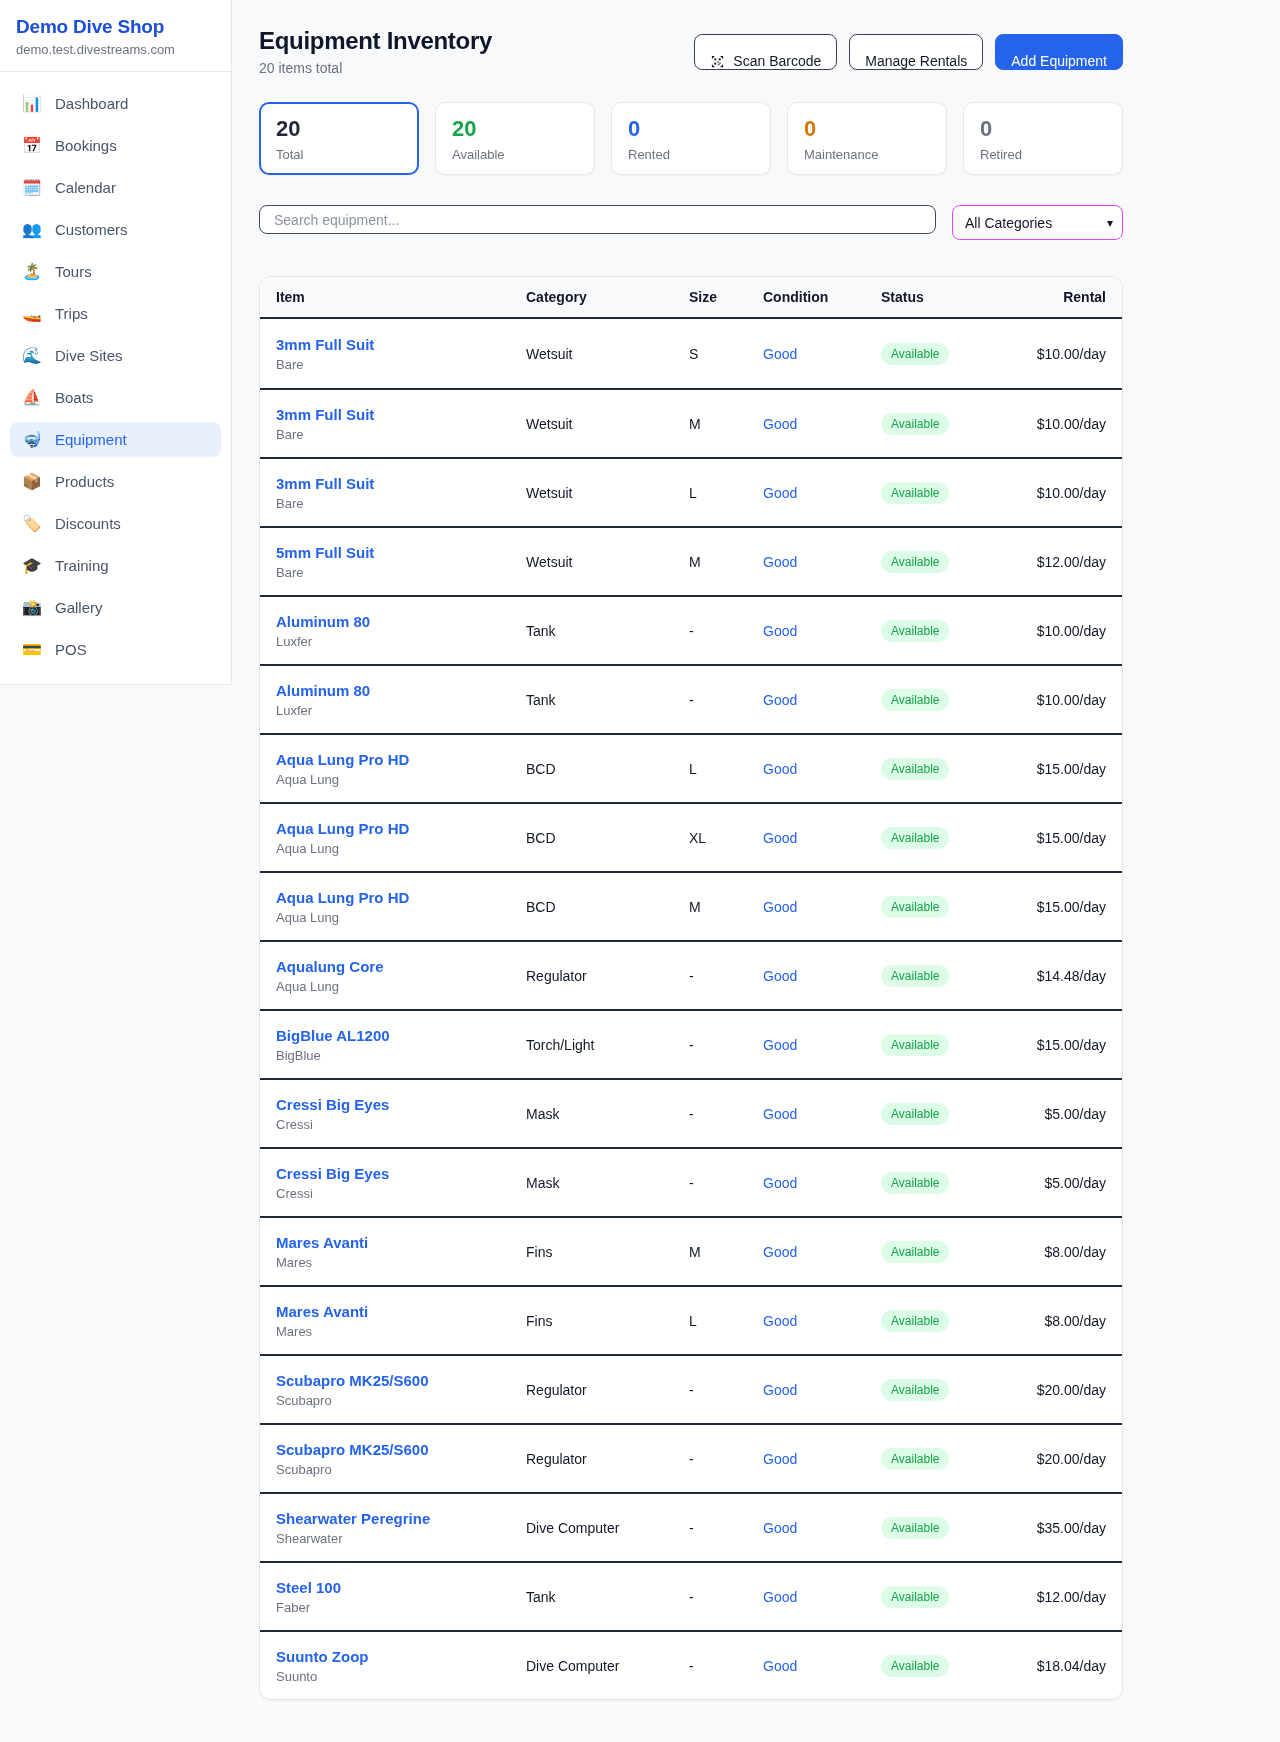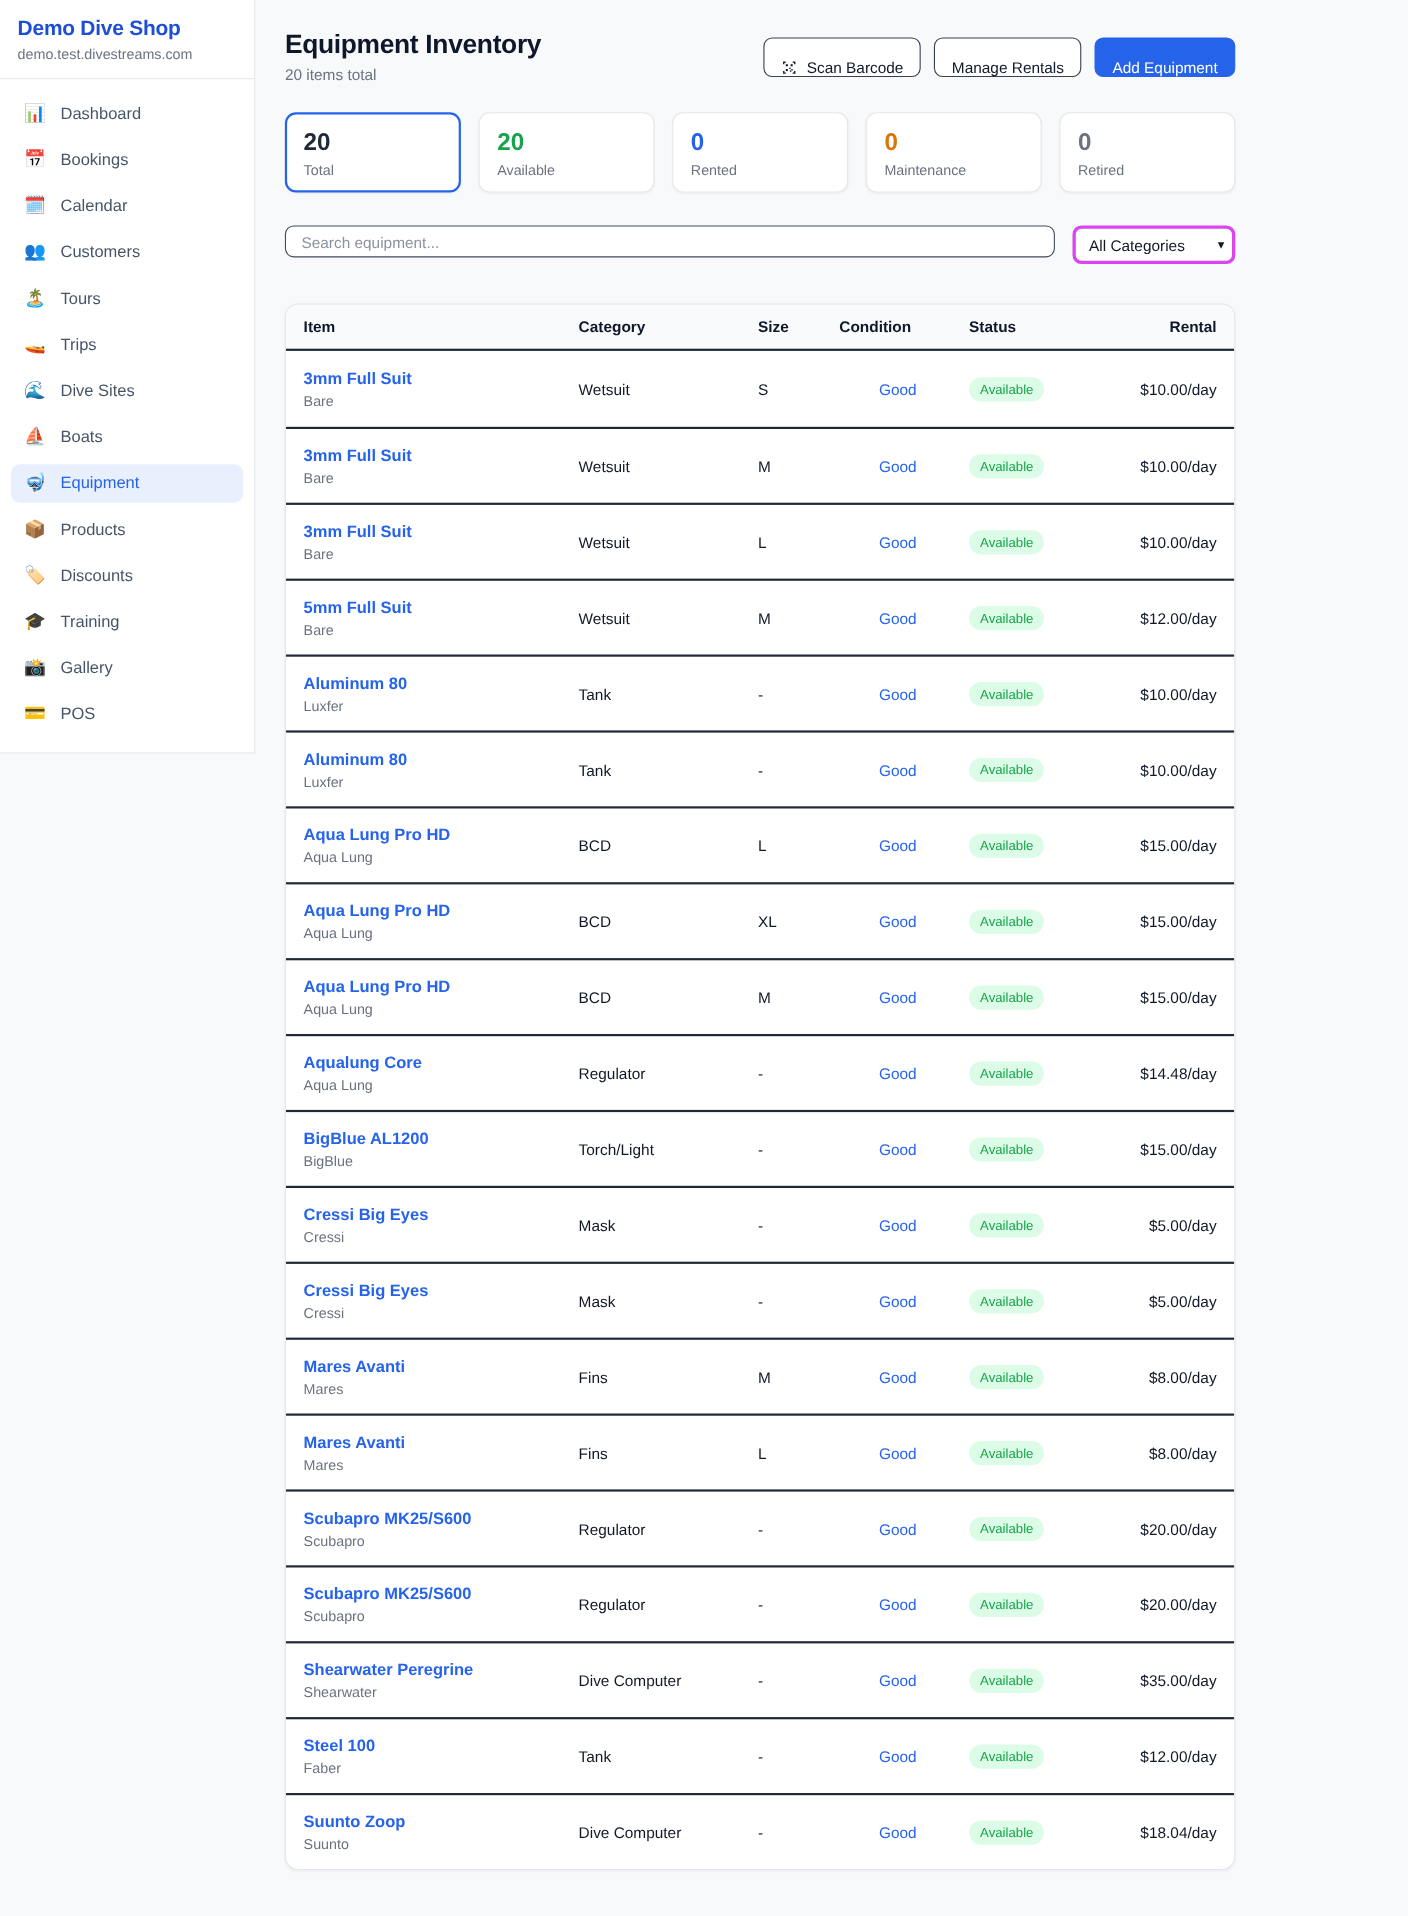--- a/index.html
+++ b/index.html
@@ -81,21 +81,21 @@
     padding:0 14px; font-size:14px; color:#111827; background:#ffffff;
     font-family:inherit; outline:none;
   }
   .search-input::placeholder { color:#8b93a1; }
   .select-wrap { position:relative; }
   .select-wrap::after {
     content:"▾"; position:absolute; right:10px; top:50%;
     transform:translateY(-52%); font-size:12px; color:#111827; pointer-events:none;
   }
   .category-select {
-    height:35px; width:148px; border:3px solid #d946ef; border-radius:8px;
+    height:35px; width:171px; border:1px solid #d946ef; border-radius:8px;
     background:#ffffff; font-size:14px; color:#111827; padding:0 12px 0 12px;
     appearance:none; -webkit-appearance:none; font-family:inherit; cursor:pointer;
   }
   
   .table-card {
     background:#ffffff; border:1px solid #e5e7eb; border-radius:12px;
     overflow:hidden; box-shadow:0 1px 2px rgba(16,24,40,0.04);
   }
   .t-grid {
     display:grid;
@@ -103,21 +103,21 @@
     align-items:center; padding:0 16px;
   }
   .t-head { height:42px; background:#f9fafb; border-bottom:2px solid #1f2937; }
   .t-head .th { font-size:14px; font-weight:bold; color:#0f172a; }
   .t-right { text-align:right; }
   .t-row { min-height:69px; padding-top:11px; padding-bottom:11px; }
   .t-row + .t-row { border-top:2px solid #1f2937; }
   .item-name { font-size:15px; font-weight:600; color:#2563eb; cursor:pointer; }
   .item-brand { font-size:13px; color:#6b7280; margin-top:4px; }
   .cell { font-size:14px; color:#111827; }
-  .cond-link { font-size:14px; color:#2563eb; cursor:pointer;margin-left:36px; }
+  .cond-link { font-size:14px; color:#2563eb; cursor:pointer; }
   .badge {
     display:inline-block; background:#dcfce7; color:#16a34a;
     font-size:12px; padding:4px 10px; border-radius:999px;
   }
   .rental { font-size:14px; color:#111827; font-weight:500; }
   svg { display:block; }
 </style>
 </head>
 <body>
 

